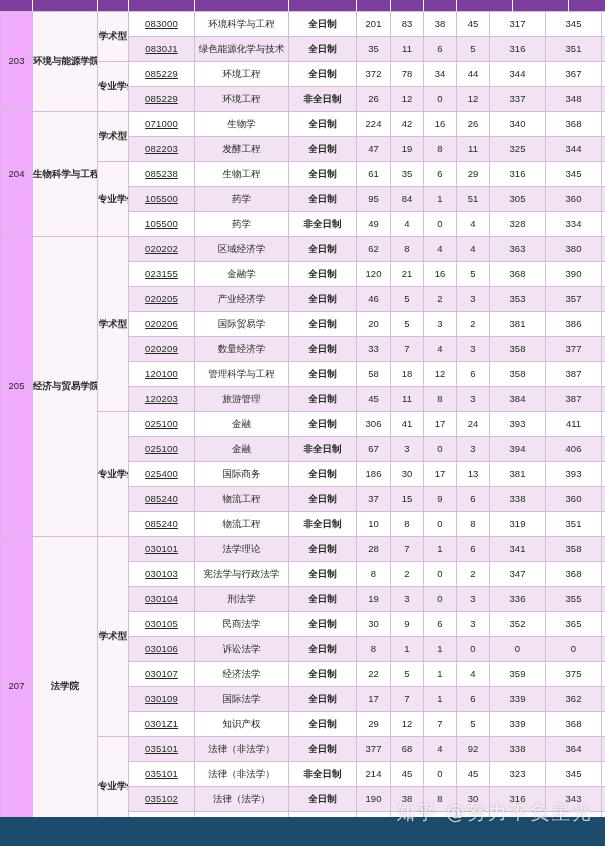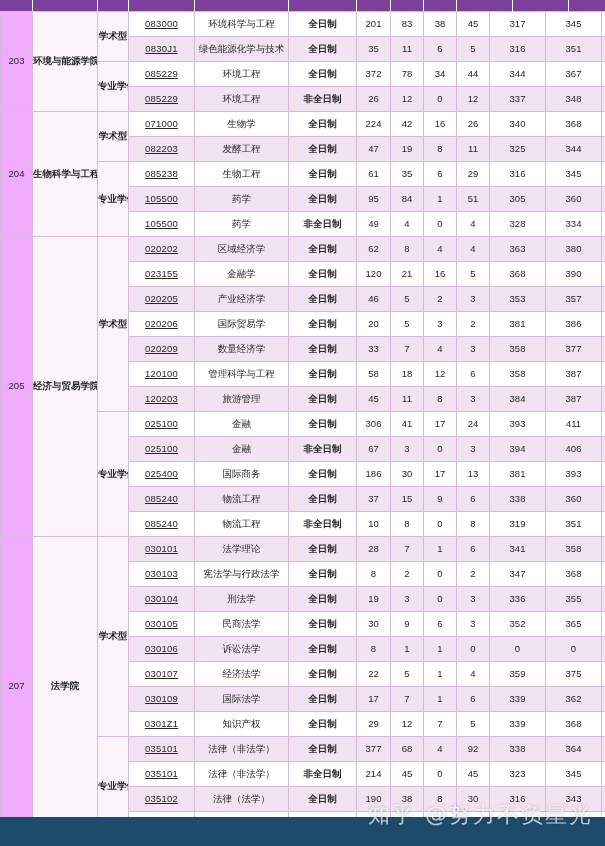--- a/index.html
+++ b/index.html
@@ -119,21 +119,21 @@
     left: 0;
     top: 817px;
     width: 605px;
     height: 29px;
     background: #1d4b6b;
   }
   .watermark {
     position: absolute;
     right: 12px;
     top: 800px;
-    font-size: 22px;
+    font-size: 19px;
     color: rgba(255,255,255,0.72);
     font-family: "DejaVu Sans", sans-serif;
     letter-spacing: 2px;
     text-shadow: 0 0 3px rgba(0,0,0,0.25);
     white-space: nowrap;
     z-index: 10;
   }
 </style>
 </head>
 <body>

